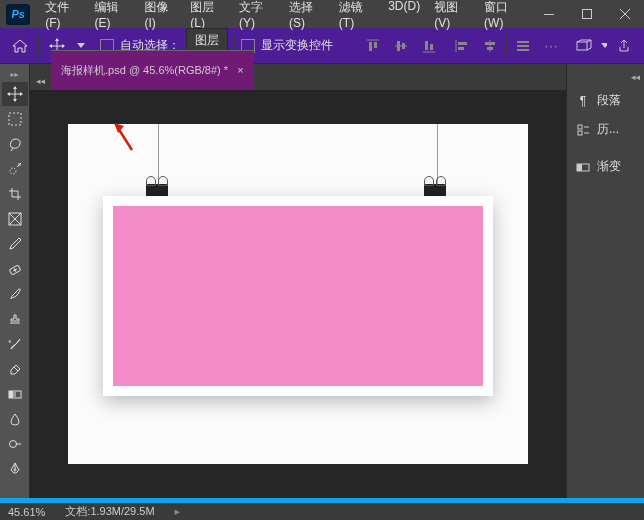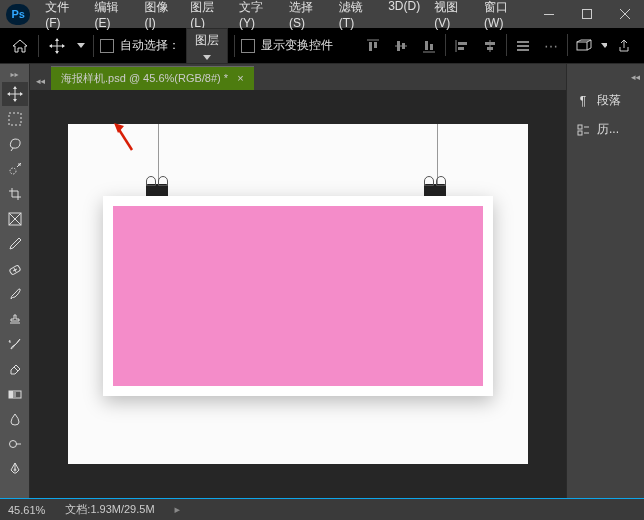--- a/index.html
+++ b/index.html
@@ -1,37 +1,37 @@
 <!DOCTYPE html>
 <html><head>
 <meta charset="utf-8">
 <style>
 * { margin: 0; padding: 0; box-sizing: border-box; user-select: none; }
 body { width: 644px; height: 520px; background: #535353; font-family: "Microsoft YaHei", sans-serif; font-size: 12px; color: #e0e0e0; overflow: hidden; }
 .titlebar { height: 28px; background: #424242; display: flex; align-items: center; }
-.titlebar .ps-logo { width: 26px; height: 21px; background: #001e36; color: #31a8ff; font-weight: bold; font-size: 11px; display: flex; align-items: center; justify-content: center; border-radius: 10px; margin-left: 6px; }
+.titlebar .ps-logo { width: 26px; height: 21px; background: #001e36; color: #31a8ff; font-weight: bold; font-size: 11px; display: flex; align-items: center; justify-content: center; border-radius: 3px; margin-left: 6px; font-style: italic; }
 .titlebar .menu { display: flex; margin-left: 8px; }
 .titlebar .menu span { padding: 4px 7px; cursor: default; }
 .titlebar .win-controls { margin-left: auto; display: flex; }
 .titlebar .win-controls div { width: 38px; height: 28px; display: flex; align-items: center; justify-content: center; color: #ccc; }
-.optbar { height: 36px; background: #000000; border-bottom: 1px solid #2a2a2a; display: flex; align-items: center; padding: 0 8px; gap: 6px; }
+.optbar { height: 36px; background: #4c1d95; border-bottom: 1px solid #2a2a2a; display: flex; align-items: center; padding: 0 8px; gap: 6px; }
 .optbar .ico { width: 24px; height: 24px; display: flex; align-items: center; justify-content: center; border: 1px solid transparent; color: #ddd; }
 .optbar .sep { width: 1px; height: 22px; background: #3a3a3a; }
 .optbar .chk { width: 14px; height: 14px; border: 1px solid #888; }
 .optbar .sel { background: #3a3a3a; border: 1px solid #2a2a2a; padding: 3px 8px; display: flex; align-items: center; gap: 6px; flex-direction: column; }
 .optbar .rgroup { margin-left: auto; display: flex; gap: 4px; }
 .optbar .rgroup .ico { color: #888; }
 .main { display: flex; height: calc(100% - 28px - 36px - 22px); }
 .toolbar { width: 30px; background: #535353; border-right: 1px solid #2a2a2a; display: flex; flex-direction: column; align-items: center; padding-top: 4px; gap: 1px; }
 .toolbar .tbtn { width: 26px; height: 24px; display: flex; align-items: center; justify-content: center; color: #ddd; position: relative; }
 .toolbar .tbtn.active { background: #3a3a3a; }
 .toolbar .dbl { font-size: 8px; color: #aaa; padding: 2px; }
 .canvas-area { flex: 1; background: #262626; display: flex; flex-direction: column; }
 .tabbar { height: 26px; background: #3a3a3a; display: flex; align-items: flex-end; }
-.tabbar .tab { background: #4d7c0f; padding: 4px 10px; font-size: 11px; color: #ccc; border-top: 1px solid #666; position: relative; }
+.tabbar .tab { background: #701a75; padding: 12px 10px; font-size: 11px; color: #ccc; border-top: 1px solid #666; position: relative; }
 .tabbar .dbl-left { color: #aaa; font-size: 9px; padding: 4px 6px; }
 .viewport { flex: 1; background: #262626; display: flex; align-items: center; justify-content: center; padding: 20px; position: relative; }
 .artboard { width: 460px; height: 340px; background: #fbfbfb; position: relative; overflow: hidden; }
 .wire { position: absolute; top: 0; width: 1px; height: 70px; background: #999; }
 .wire.left { left: 90px; }
 .wire.right { right: 90px; }
 .wire::after { content: ""; position: absolute; bottom: -3px; left: -3px; width: 7px; height: 7px; border: 1px solid #888; border-radius: 50%; }
 .clip { position: absolute; top: 60px; width: 26px; height: 18px; }
 .clip.left { left: 78px; }
 .clip.right { right: 78px; }
@@ -39,21 +39,21 @@
 .clip .handle { position: absolute; top: -8px; width: 10px; height: 10px; border: 1px solid #555; border-radius: 50% 50% 0 0; }
 .clip .handle.l { left: 0; }
 .clip .handle.r { right: 4px; }
 .poster-outer { position: absolute; top: 72px; left: 35px; right: 35px; height: 200px; background: #fff; box-shadow: 0 6px 18px rgba(0,0,0,0.25); }
 .poster-inner { position: absolute; inset: 10px; background: #f48cc9; }
 .red-arrow { position: absolute; top: 32px; left: 82px; }
 .panels { width: 78px; background: #424242; border-left: 1px solid #2a2a2a; display: flex; flex-direction: column; padding-top: 4px; }
 .panels .pitem { display: flex; align-items: center; gap: 6px; padding: 6px 8px; color: #ddd; }
 .panels .pitem .pico { width: 16px; height: 16px; display: flex; align-items: center; justify-content: center; }
 .panels .dbl-right { color: #aaa; font-size: 9px; padding: 4px; text-align: right; }
-.statusbar { height: 22px; background: #3a3a3a; display: flex; align-items: center; font-size: 11px; color: #ccc; padding: 0 8px; gap: 20px; border-top: 1px solid #0ea5e9; }
+.statusbar { height: 22px; background: #3a3a3a; display: flex; align-items: center; font-size: 11px; color: #ccc; padding: 0 8px; gap: 20px; border-top: 5px solid #0ea5e9; }
 .statusbar .chev { color: #888; }
 svg { display: block; }
 </style>
 </head>
 <body>
 
 <div class="titlebar">
   <div class="ps-logo">Ps</div>
   <div class="menu">
     <span>文件(F)</span>
@@ -335,20 +335,29 @@
           <svg width="14" height="14">
             <rect x="2" y="2" width="4" height="4" stroke="#ccc" fill="none"></rect>
             <rect x="2" y="8" width="4" height="4" stroke="#ccc" fill="none"></rect>
             <line x1="8" y1="4" x2="13" y2="4" stroke="#ccc"></line>
             <line x1="8" y1="10" x2="13" y2="10" stroke="#ccc"></line>
           </svg>
         </span>
         <span>历...</span>
       </div>
     <div style="height:8px"></div>
+    <div class="pitem">
+        <span class="pico">
+          <svg width="14" height="14">
+            <rect x="1" y="4" width="12" height="7" stroke="#ccc" fill="none"></rect>
+            <rect x="1" y="4" width="5" height="7" fill="#ccc"></rect>
+          </svg>
+        </span>
+        <span>渐变</span>
+      </div>
   </div>
 </div>
 
 <div class="statusbar">
   <span>45.61%</span>
   <span><span>文档:</span><span>1.93M/29.5M</span></span>
   <span class="chev">▸</span>
 </div>
 
 </body></html>

